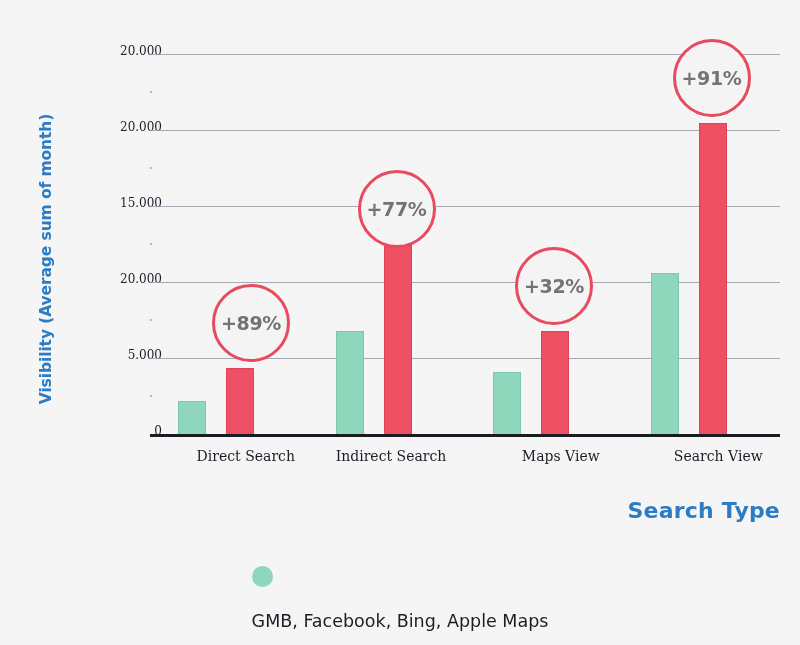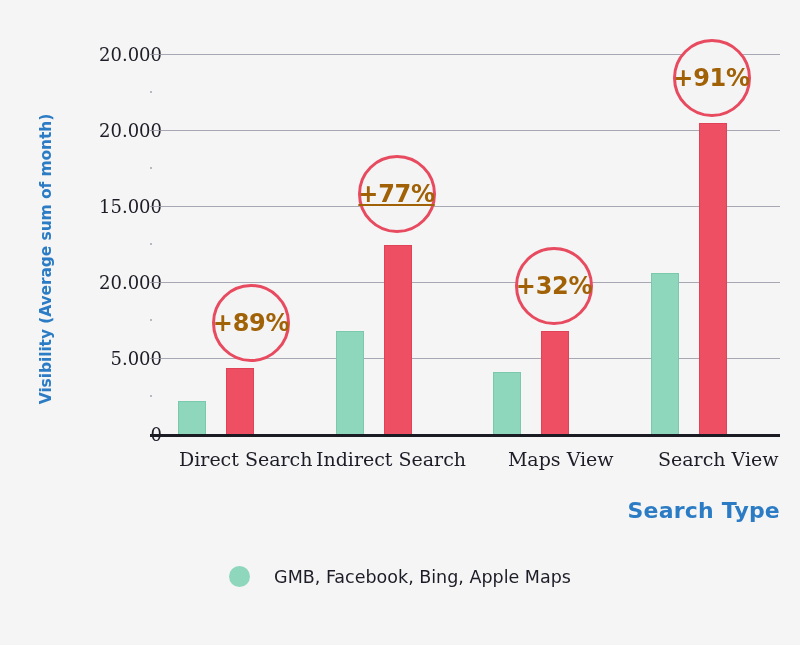--- a/index.html
+++ b/index.html
@@ -84,21 +84,21 @@
     height: 3px;
     background: #1b1b24;
   }
 
   
   .y-tick-label {
     position: absolute;
     right: 638px;
     width: 120px;
     text-align: right;
-    font-size: 18px;
+    font-size: 12px;
     color: #1d1d27;
     font-family: "DejaVu Serif", serif;
   }
 
   
   .bar-group {
     position: absolute;
     bottom: 0;
     height: 380px;
   }
@@ -117,58 +117,59 @@
   }
   .bar.series-a { left: 28px; }
   .bar.series-b { left: 76px; }
 
   
   .x-tick-label {
     position: absolute;
     top: 448px;
     width: 200px;
     text-align: center;
-    font-size: 19px;
+    font-size: 14px;
     color: #1d1d27;
     font-family: "DejaVu Serif", serif;
   }
 
   
   .annotation-bubble {
     position: absolute;
     width: 78px;
     height: 78px;
     border-radius: 50%;
     border: 3.5px solid #e84a5f;
     background: #f4f4f4;
     display: flex;
     align-items: center;
     justify-content: center;
-    color: #a16207;
+    color: #737373;
     font-weight: bold;
-    font-size: 24px;
+    font-size: 19px;
     box-sizing: border-box;
     letter-spacing: -0.3px;
   }
 
   
   .legend {
     position: absolute;
     left: 0;
     top: 566px;
     width: 800px;
     display: flex;
     justify-content: center;
     align-items: center;
     gap: 62px;
   }
   .legend-item {
     display: flex;
-    align-items: flex-end;
+    align-items: flex-start;
     gap: 24px;
+    flex-direction: column;
   }
   .legend-swatch {
     width: 21px;
     height: 21px;
     border-radius: 50%;
     flex: none;
   }
   .legend-label {
     font-size: 17.5px;
     color: #1d1d27;
@@ -228,21 +229,21 @@
 
   <div id="x-tick-labels">
       <div class="x-tick-label" style="left: 145.75px;">Direct Search</div>
       <div class="x-tick-label" style="left: 291px;">Indirect Search</div>
       <div class="x-tick-label" style="left: 460.75px;">Maps View</div>
       <div class="x-tick-label" style="left: 618.25px;">Search View</div>
     </div>
 
   <div id="annotations">
       <div class="annotation-bubble" style="left: 212px; top: 283.64px;">+89%</div>
-      <div class="annotation-bubble" style="left: 357.5px; top: 155px; text-decoration: underline;">+77%</div>
+      <div class="annotation-bubble" style="left: 357.5px; top: 170px;">+77%</div>
       <div class="annotation-bubble" style="left: 515px; top: 247.16px;">+32%</div>
       <div class="annotation-bubble" style="left: 672.5px; top: 38.92px;">+91%</div>
     </div>
 
   <div class="legend" id="legend">
       <div class="legend-item">
         <span class="legend-swatch" style="background: rgb(142, 214, 188);"></span>
         <span class="legend-label">GMB, Facebook, Bing, Apple Maps</span>
       </div>
     </div>

